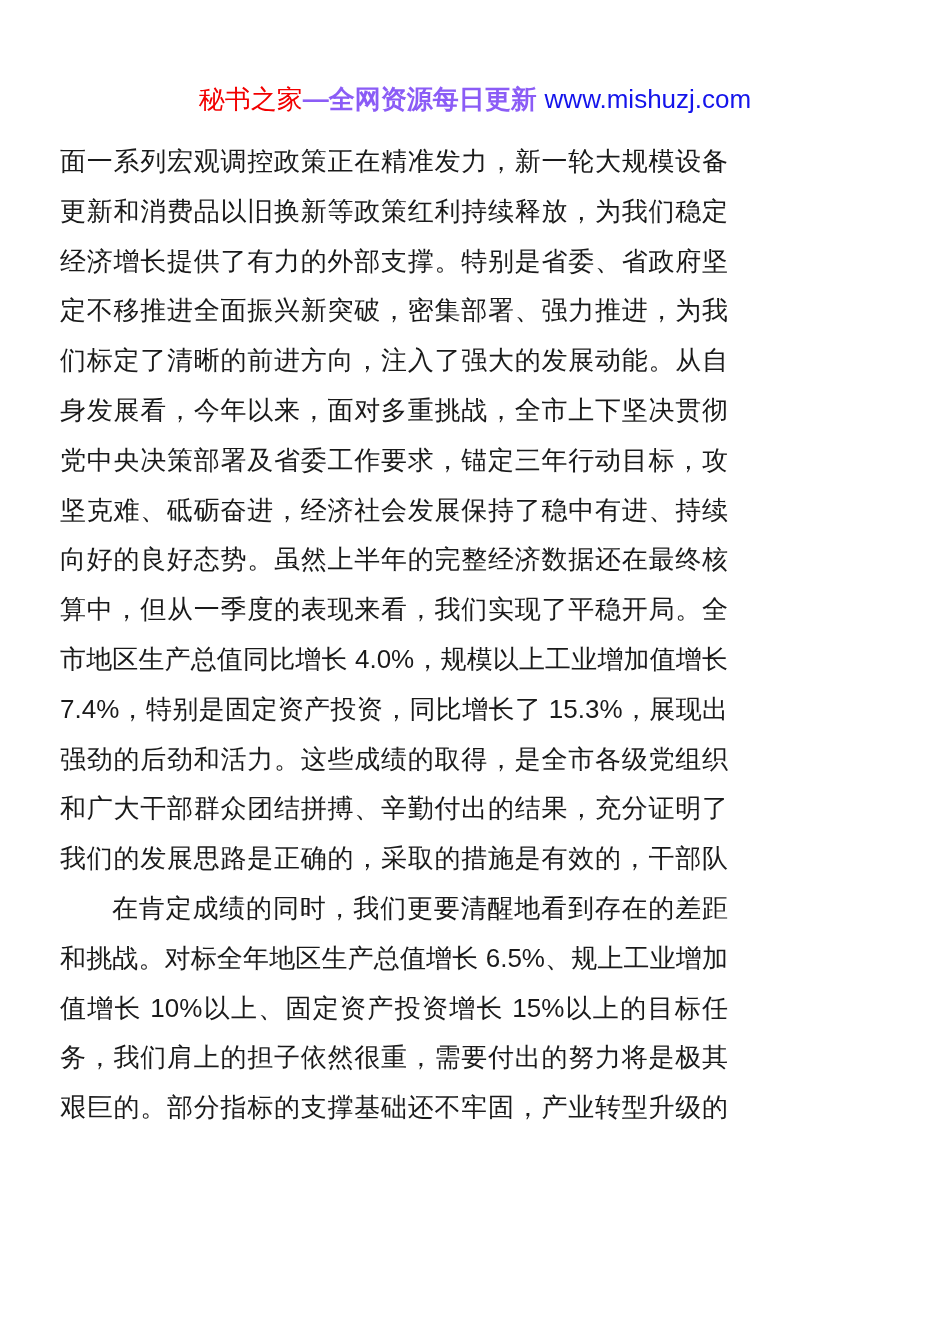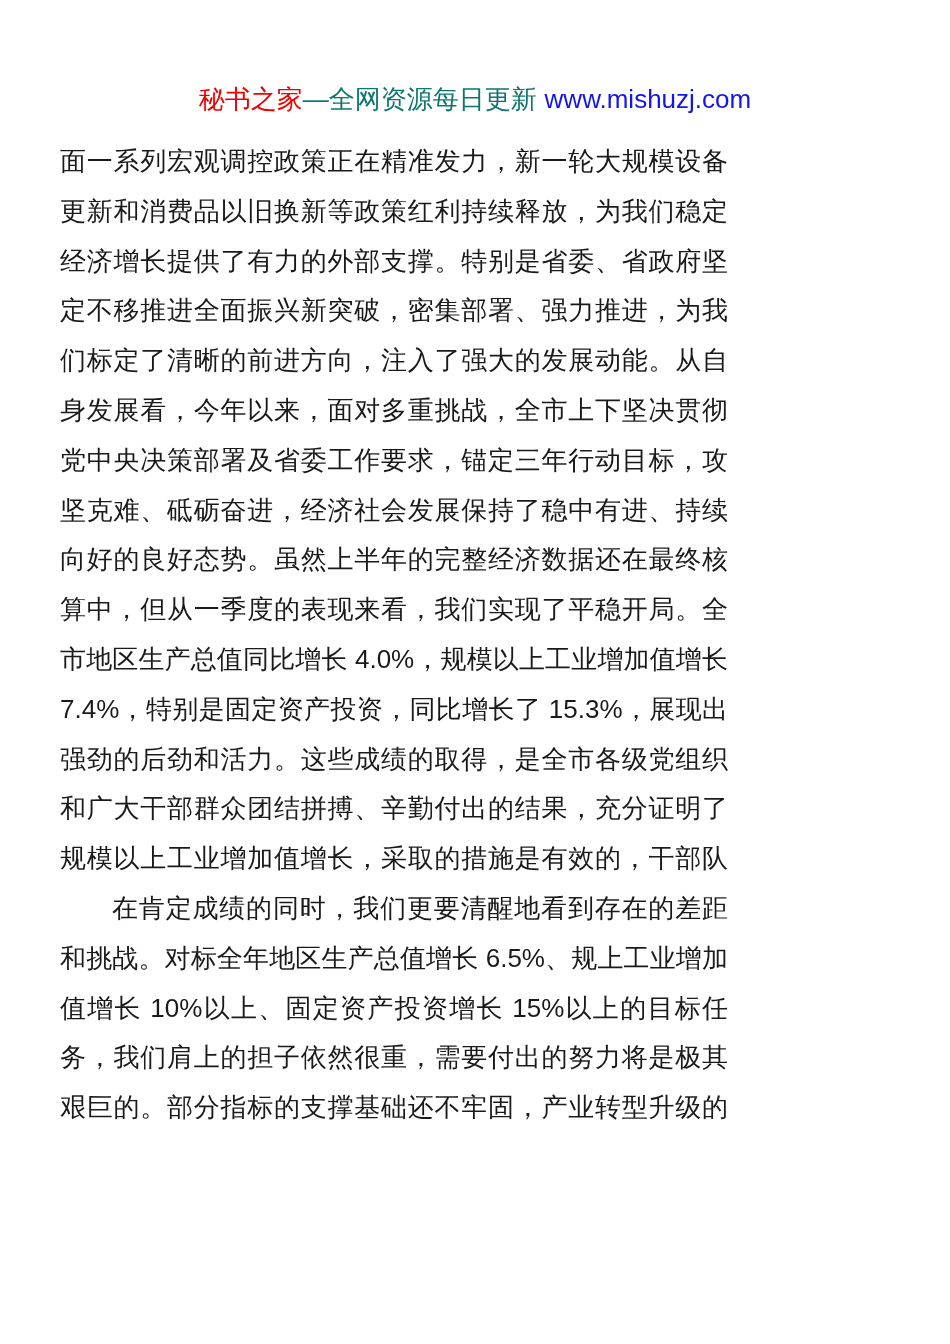--- a/index.html
+++ b/index.html
@@ -22,22 +22,22 @@
     font-size: 26px;
     line-height: 38px;
     color: #111111;
     white-space: nowrap;
   }
   .brand {
     color: var(--brand-red, #f20000);
     font-weight: normal;
   }
   .tagline {
-    color: #0f766e;
-    font-weight: normal;
+    color: #8b5cf6;
+    font-weight: bold;
   }
   .url {
     color: var(--link-blue, #1414eb);
     margin-left: 0.3em;
     text-decoration: none;
     cursor: pointer;
   }
   .document-body {
     margin-top: 19px;
     margin-left: 60px;
@@ -79,21 +79,21 @@
         <div class="line">们标定了清晰的前进方向，注入了强大的发展动能。从自</div>
         <div class="line">身发展看，今年以来，面对多重挑战，全市上下坚决贯彻</div>
         <div class="line">党中央决策部署及省委工作要求，锚定三年行动目标，攻</div>
         <div class="line">坚克难、砥砺奋进，经济社会发展保持了稳中有进、持续</div>
         <div class="line">向好的良好态势。虽然上半年的完整经济数据还在最终核</div>
         <div class="line">算中，但从一季度的表现来看，我们实现了平稳开局。全</div>
         <div class="line">市地区生产总值同比增长 4.0%，规模以上工业增加值增长</div>
         <div class="line">7.4%，特别是固定资产投资，同比增长了 15.3%，展现出</div>
         <div class="line">强劲的后劲和活力。这些成绩的取得，是全市各级党组织</div>
         <div class="line">和广大干部群众团结拼搏、辛勤付出的结果，充分证明了</div>
-        <div class="line">规模以上工业增加值增长，采取的措施是有效的，干部队</div>
+        <div class="line">我们的发展思路是正确的，采取的措施是有效的，干部队</div>
       </div>
       <div class="paragraph">
         <div class="line indent">在肯定成绩的同时，我们更要清醒地看到存在的差距</div>
         <div class="line">和挑战。对标全年地区生产总值增长 6.5%、规上工业增加</div>
         <div class="line">值增长 10%以上、固定资产投资增长 15%以上的目标任</div>
         <div class="line">务，我们肩上的担子依然很重，需要付出的努力将是极其</div>
         <div class="line">艰巨的。部分指标的支撑基础还不牢固，产业转型升级的</div>
       </div>
     </div>
 </div>

